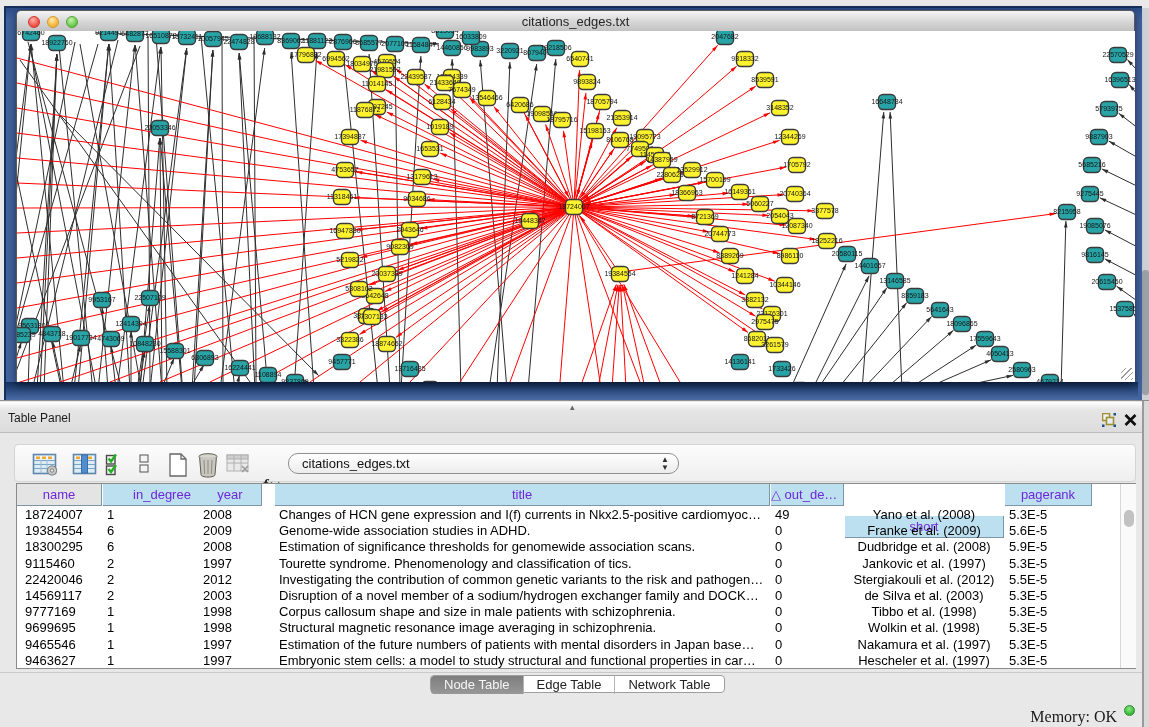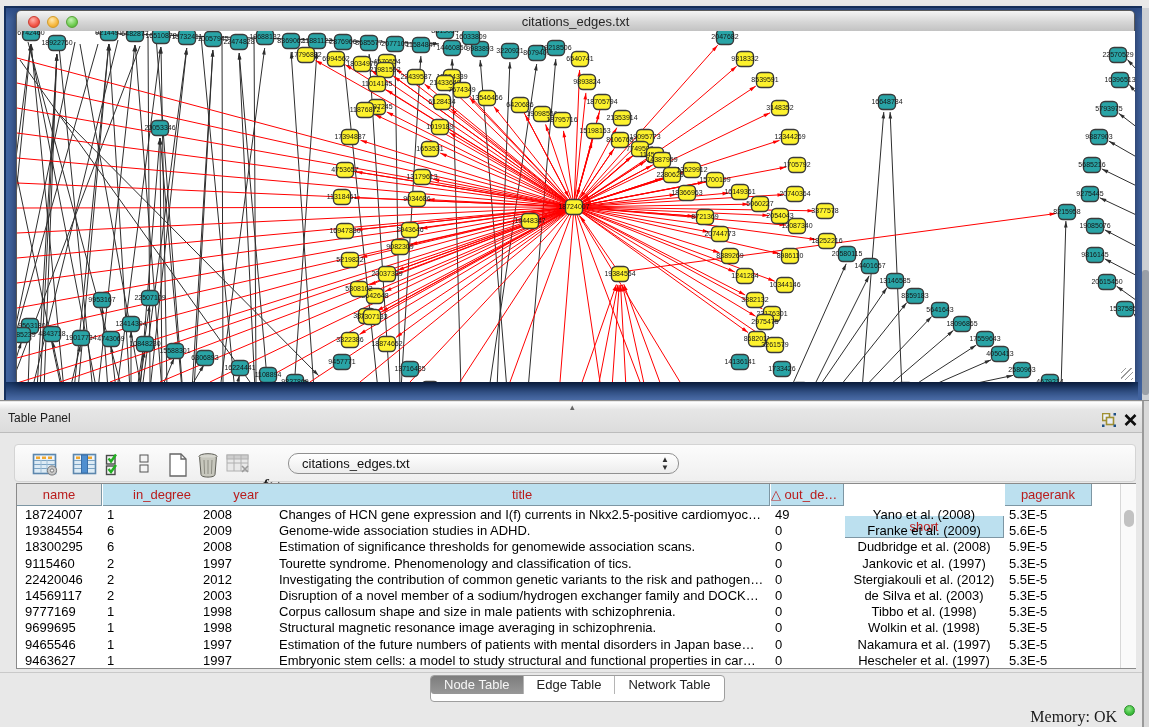--- a/index.html
+++ b/index.html
@@ -19,32 +19,32 @@
 .pbar { position:absolute; left:0; top:1px; width:100%; height:31px; background:linear-gradient(#ffffff,#e6e6e6 25%,#dcdcdc); border-bottom:1px solid #bcbcbc; }
 .pbar .t { position:absolute; left:8px; top:9px; font-size:12px; color:#1c1c1c; }
 .caret { position:absolute; left:570px; top:0px; font-size:9px; color:#666; }
 .flt { position:absolute; left:1102px; top:11px; }
 .xbtn { position:absolute; left:1124px; top:12px; }
 .toolbar { position:absolute; left:14px; top:43px; width:1122px; height:38px; background:linear-gradient(#fcfcfc,#efefef); border:1px solid #d4d4d4; border-radius:4px; }
 .ticon { position:absolute; top:7px; }
 .combo { position:absolute; left:273px; top:8px; width:391px; height:21px; background:linear-gradient(#ffffff,#ececec); border:1px solid #909090; border-radius:10px; font-size:13px; color:#111; line-height:20px; padding-left:13px; }
 .combo .ud { position:absolute; right:9px; top:2px; font-size:8px; color:#2e2e2e; line-height:8px; }
 .tblwrap { position:absolute; left:16px; top:82px; width:1120px; height:186px; background:#fff; border:1px solid #8a8a8a; }
-.thead { position:absolute; left:0; top:0; width:1103px; height:22px; background:#fff; font-size:13px; color:#b91c1c; }
+.thead { position:absolute; left:0; top:0; width:1103px; height:22px; background:#fff; font-size:13px; color:#6d28d9; }
 .thead div { position:absolute; top:0; height:22px; line-height:22px; text-align:center; border-right:1px solid #7d96a3; border-bottom:1px solid #7d96a3; background:#bce0ef; }
 .trows { position:absolute; left:0; top:23px; width:1103px; font-size:13px; color:#000; }
 .trow { position:relative; height:16.2px; line-height:16.2px; white-space:nowrap; }
 .trow div { position:absolute; top:0; height:16.2px; overflow:hidden; }
 .c0 { left:8px; width:92px; } .c1 { left:90px; width:90px; } .c2 { left:186px; width:70px; }
 .c3 { left:262px; width:492px; } .c4 { left:758px; width:70px; } .c5 { left:827px; width:160px; text-align:center; }
 .c6 { left:992px; width:85px; }
 .vsb { position:absolute; left:1103px; top:0px; width:16px; height:184px; background:#fafafa; border-left:1px solid #d8d8d8; }
 .vsb .th { position:absolute; left:3px; top:26px; width:10px; height:17px; background:#c2c2c2; border-radius:5px; }
 .tabline { position:absolute; left:0px; top:271px; width:100%; border-top:1px solid #c9c9c9; }
-.tabs { position:absolute; left:430px; top:274px; height:27px; border:1px solid #9e9e9e; border-radius:4px; background:#fff; font-size:13px; color:#222; }
+.tabs { position:absolute; left:430px; top:274px; height:18px; border:1px solid #9e9e9e; border-radius:4px; background:#fff; font-size:13px; color:#222; }
 .tab { float:left; height:18px; line-height:17px; padding:0 13px; border-right:1px solid #b5b5b5; }
 .tab.sel { background:linear-gradient(#7d7d7d,#989898); color:#f6f6f6; border-radius:3px 0 0 3px; }
 .tab.last { border-right:none; }
 .mem { position:absolute; right:32px; top:307px; font-size:16px; color:#1b1b1b;font-family:Liberation Serif, serif; }
 .memdot { position:absolute; right:14px; top:304px; width:11px; height:11px; border-radius:50%; background:radial-gradient(circle at 4px 3px,#8fe787,#3dbf3d 60%,#2b9a2b); border:1px solid #2e8f2e; }
 svg text { font-family:"Liberation Sans", sans-serif; }
 </style></head><body>
 <div class="mdi"></div>
 <div style="position:absolute;left:6px;top:382px;width:1132px;height:18px;background:linear-gradient(#13305e,#4a6ba6);"></div>
 <div class="mdi-sb">
@@ -812,21 +812,21 @@
       <line x1="1" y1="11" x2="22" y2="11" stroke="#b0b0b0"></line>
       <path d="M16,14 l6,6 M22,14 l-6,6" stroke="#9a9a9a" stroke-width="1.6"></path>
     </svg>
     <div class="ticon" style="left:248px; top:7px; font-size:15px; font-family:Liberation Serif,serif; font-style:italic; font-weight:bold; color:#1c1c1c;margin-top:24px;">f<span style="font-size:11px;">(x)</span></div>
     <div class="combo">citations_edges.txt<div class="ud">▲<br>▼</div></div>
   </div>
   <div class="tblwrap">
     <div class="thead">
       <div style="left:0;width:85px;background:#e4e4e4;">name</div>
       <div style="left:86px;width:119px;">in_degree</div>
-      <div style="left:198px;width:63px;">year</div>
+      <div style="left:182px;width:63px;">year</div>
       <div style="left:258px;width:495px;">title</div>
       <div style="left:754px;width:73px;text-align:left;">△ out_de…</div>
       <div style="left:828px;width:159px;margin-top:32px;">short</div>
       <div style="left:988px;width:87px;">pagerank</div>
     </div>
     <div class="trows">
         <div class="trow">
           <div class="c0">18724007</div>
           <div class="c1">1</div>
           <div class="c2">2008</div>

